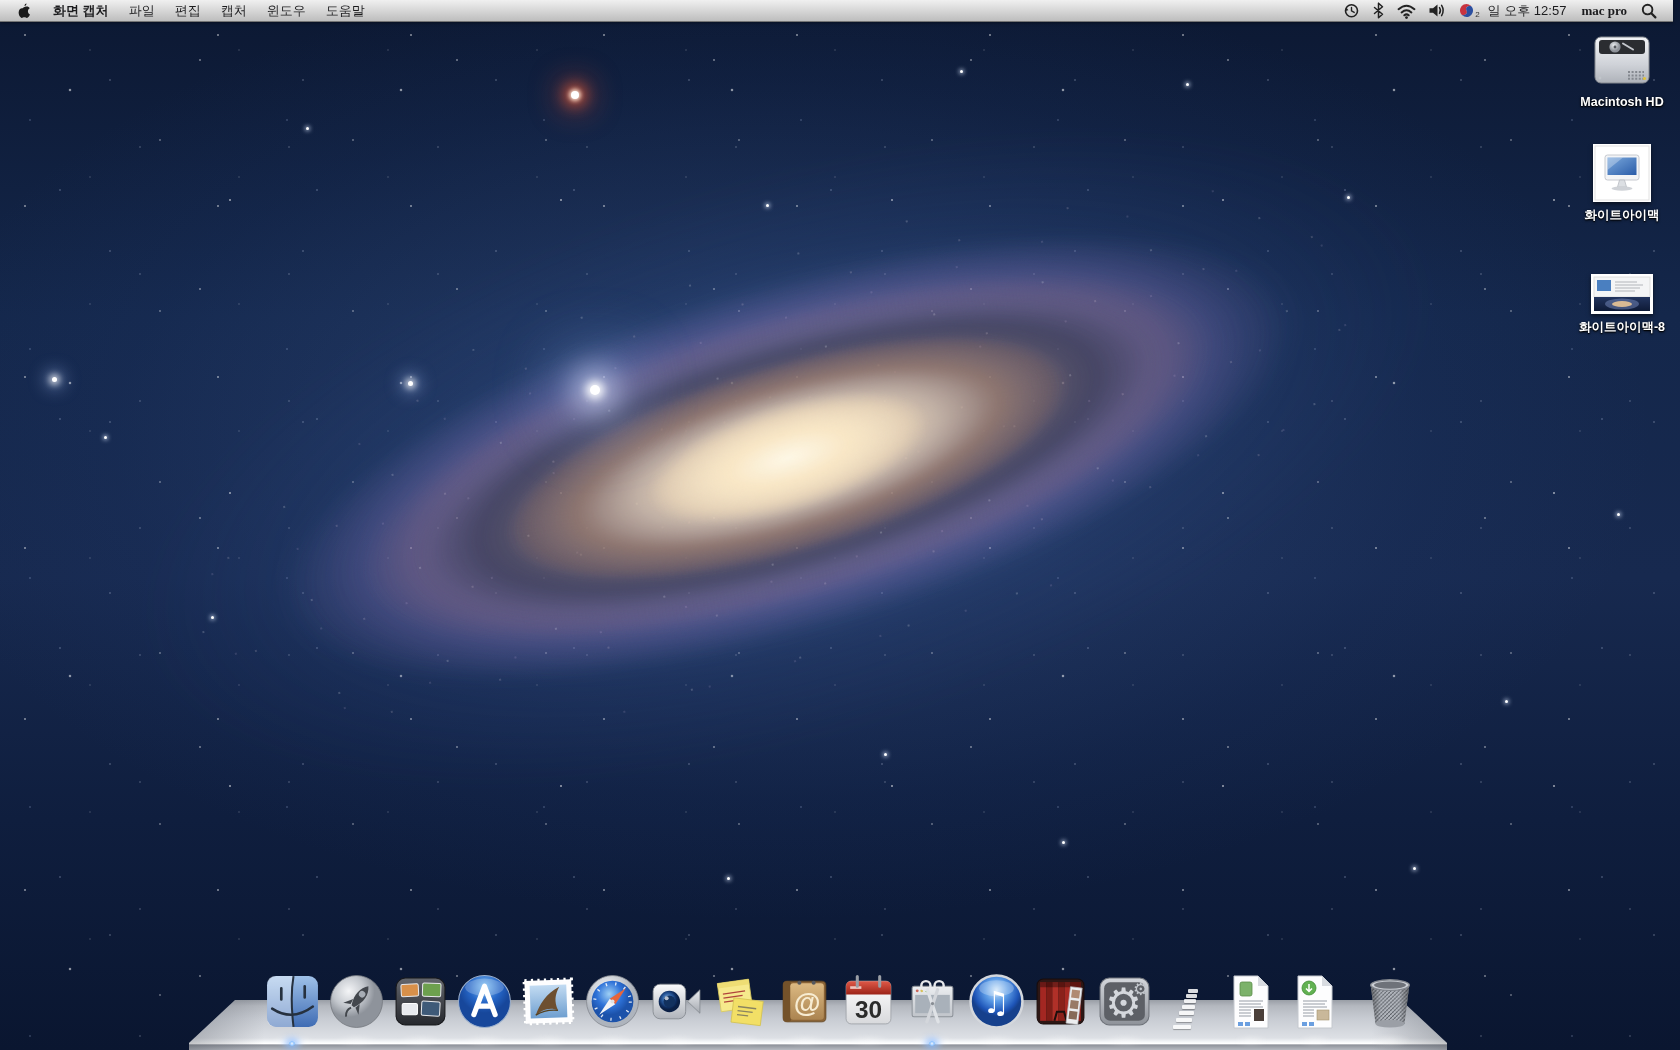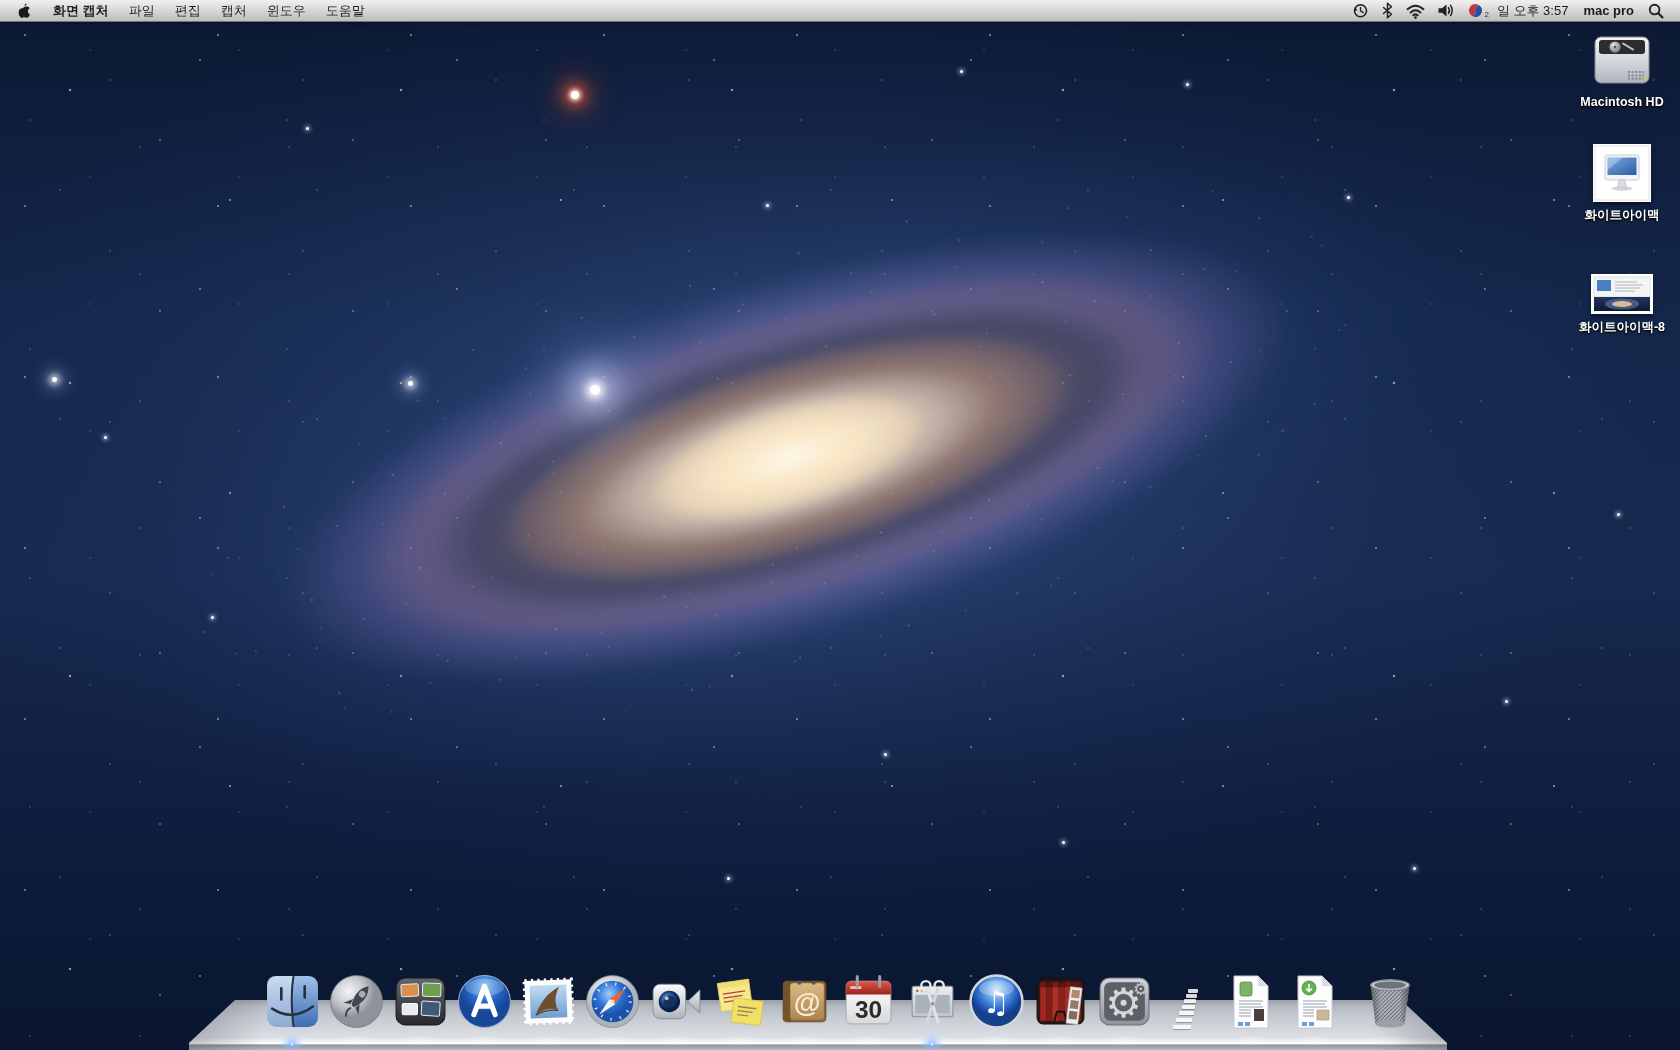--- a/index.html
+++ b/index.html
@@ -45,34 +45,34 @@
       radial-gradient(.9px .9px at 95px 30px,rgba(255,255,255,.6),transparent),
       radial-gradient(1px 1px at 40px 80px,rgba(230,200,240,.6),transparent);
     background-size:113px 97px,113px 97px,89px 83px,89px 83px;}
   .bs{position:absolute;border-radius:50%;background:#fff;}
   .bs.s{width:3px;height:3px;box-shadow:0 0 4px 1px rgba(220,232,255,.8);}
   .bs.m{width:5px;height:5px;box-shadow:0 0 6px 3px rgba(255,255,255,.7),0 0 16px 8px rgba(170,195,250,.35);}
   .bs.red{width:8px;height:8px;box-shadow:0 0 4px 2px rgba(255,232,214,.95),0 0 14px 7px rgba(224,92,58,.75),0 0 28px 15px rgba(198,72,50,.35);}
   .bs.big{width:10px;height:10px;box-shadow:0 0 8px 4px rgba(255,255,255,.95),0 0 28px 16px rgba(222,230,255,.6),0 0 62px 36px rgba(150,180,240,.3);}
 
   
-  .menubar{position:absolute;top:0;left:0;right:0;height:21px;z-index:60;
+  .menubar{position:absolute;top:0;left:0;right:7px;height:21px;z-index:60;
     background:linear-gradient(180deg,#f0f0f0 0%,#d8d8d8 48%,#bdbdbd 100%);
     border-bottom:1px solid rgba(35,35,35,.6);box-shadow:0 1px 3px rgba(0,0,0,.4);
     display:flex;align-items:center;font-size:13px;color:#1c1c1e;}
   .mleft{display:flex;align-items:center;height:100%;}
   .mi{display:flex;align-items:center;height:100%;padding:0 10px;cursor:default;}
   .mi.apple{padding:0 12px 0 16px;}
   .mi.bold{font-weight:bold;}
   .mright{margin-left:auto;display:flex;align-items:center;height:100%;padding-right:10px;}
   .sic{display:flex;align-items:center;height:100%;padding:0 6px;position:relative;}
   .sic svg{display:block;}
   .badge{position:absolute;right:1px;bottom:2px;font-size:8px;color:#333;}
   .clock{padding:0 7px;white-space:nowrap;}
-  .user{font-weight:bold;padding:0 8px;}
+  .user{font-weight:bold;padding:0 8px;font-family:Liberation Serif, serif;}
 
   
   .dicons{position:absolute;top:24px;left:1560px;width:124px;z-index:10;}
   .dico{position:absolute;left:0;width:124px;display:flex;flex-direction:column;align-items:center;cursor:default;}
   .icobox{height:66px;display:flex;align-items:flex-end;justify-content:center;}
   .dlabel{margin-top:5px;font-size:12.5px;font-weight:bold;color:#fff;text-align:center;
     text-shadow:0 1px 3px rgba(0,0,0,.95),0 1px 1px rgba(0,0,0,.9);}
   .thumbshadow{box-shadow:0 2px 4px rgba(0,0,0,.55);}
 
   
@@ -192,21 +192,21 @@
     </div>
     <div class="sic">
       <svg width="17" height="17" viewBox="0 0 16 17">
         <g transform="rotate(-25 8 8.5)">
           <path d="M14.5 8.5 A6.5 6.5 0 0 0 1.5 8.5 A3.25 3.25 0 0 0 8 8.5 A3.25 3.25 0 0 1 14.5 8.5 Z" fill="#c8333f"></path>
           <path d="M1.5 8.5 A6.5 6.5 0 0 0 14.5 8.5 A3.25 3.25 0 0 0 8 8.5 A3.25 3.25 0 0 1 1.5 8.5 Z" fill="#2b4fa0"></path>
         </g>
       </svg>
       <span class="badge">2</span>
     </div>
-    <div class="clock">일 오후 3:57</div>
+    <div class="clock">일 오후 12:57</div>
     <div class="user">mac pro</div>
     <div class="sic">
       <svg width="16" height="16" viewBox="0 0 16 16">
         <circle cx="6.6" cy="6.6" r="4.8" fill="none" stroke="#222" stroke-width="1.9"></circle>
         <path d="M10.3 10.3 L14.4 14.4" stroke="#222" stroke-width="2.2" stroke-linecap="round"></path>
       </svg>
     </div>
   </div>
 </div>
 

